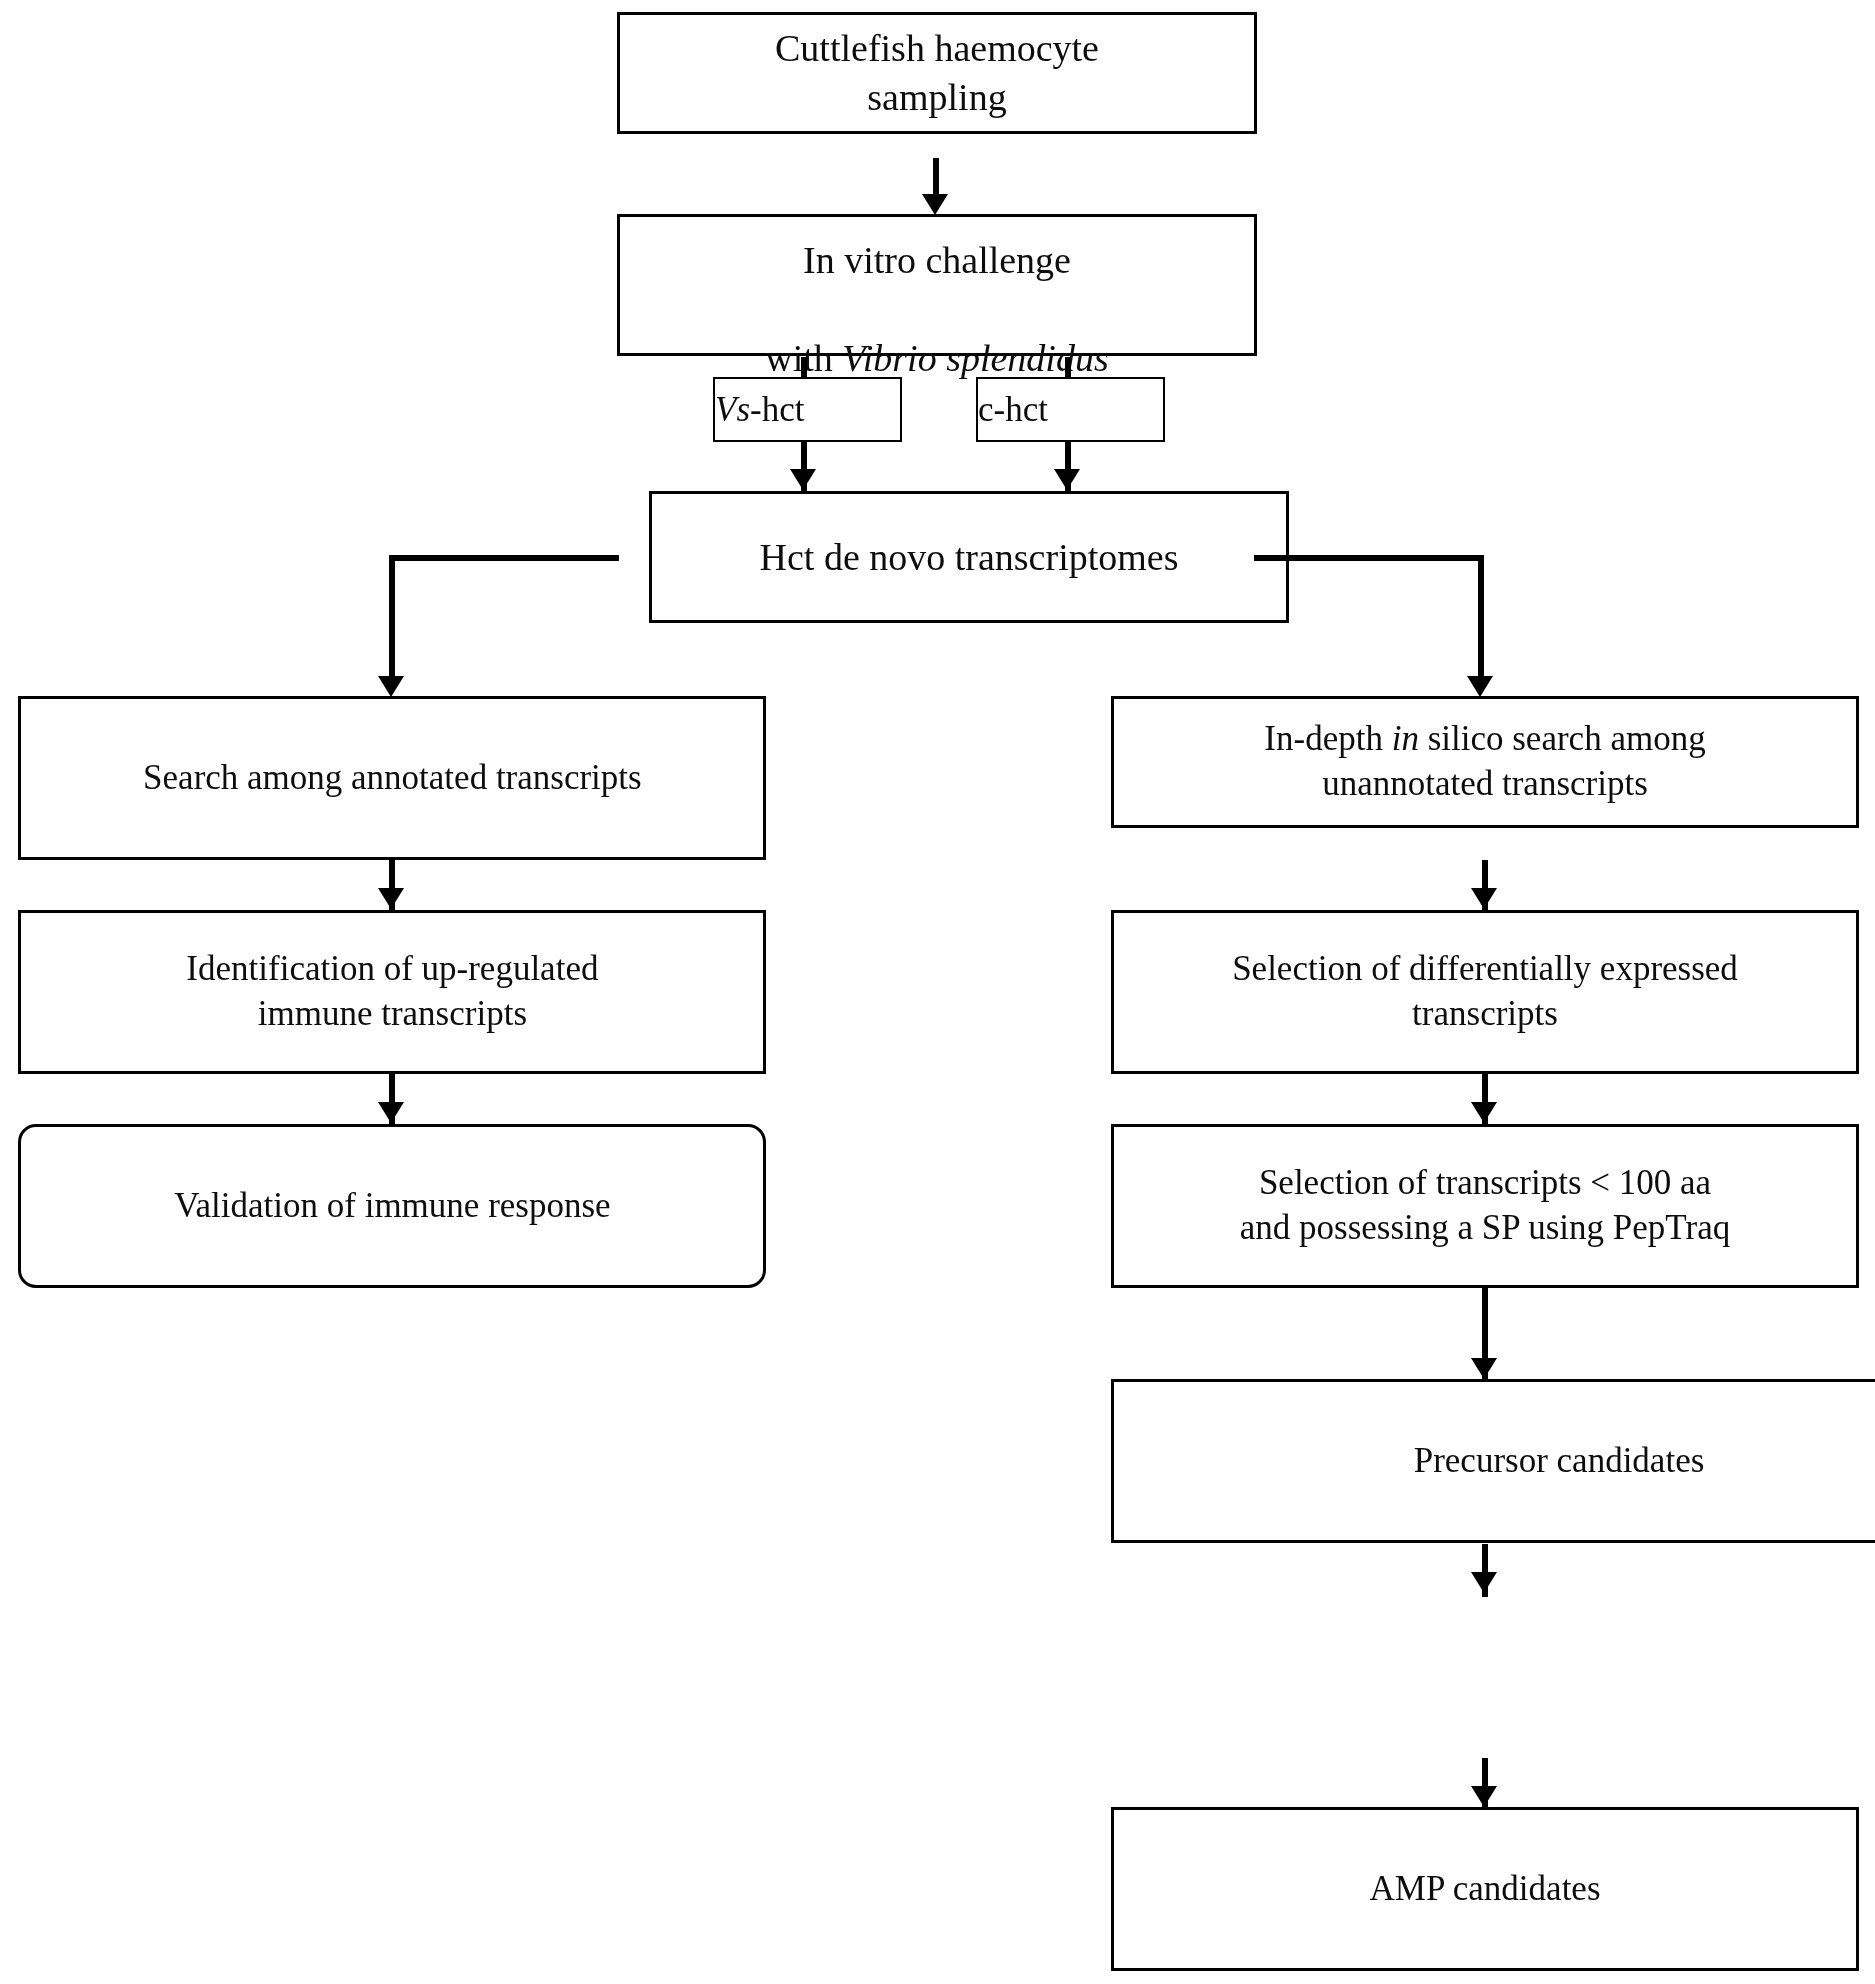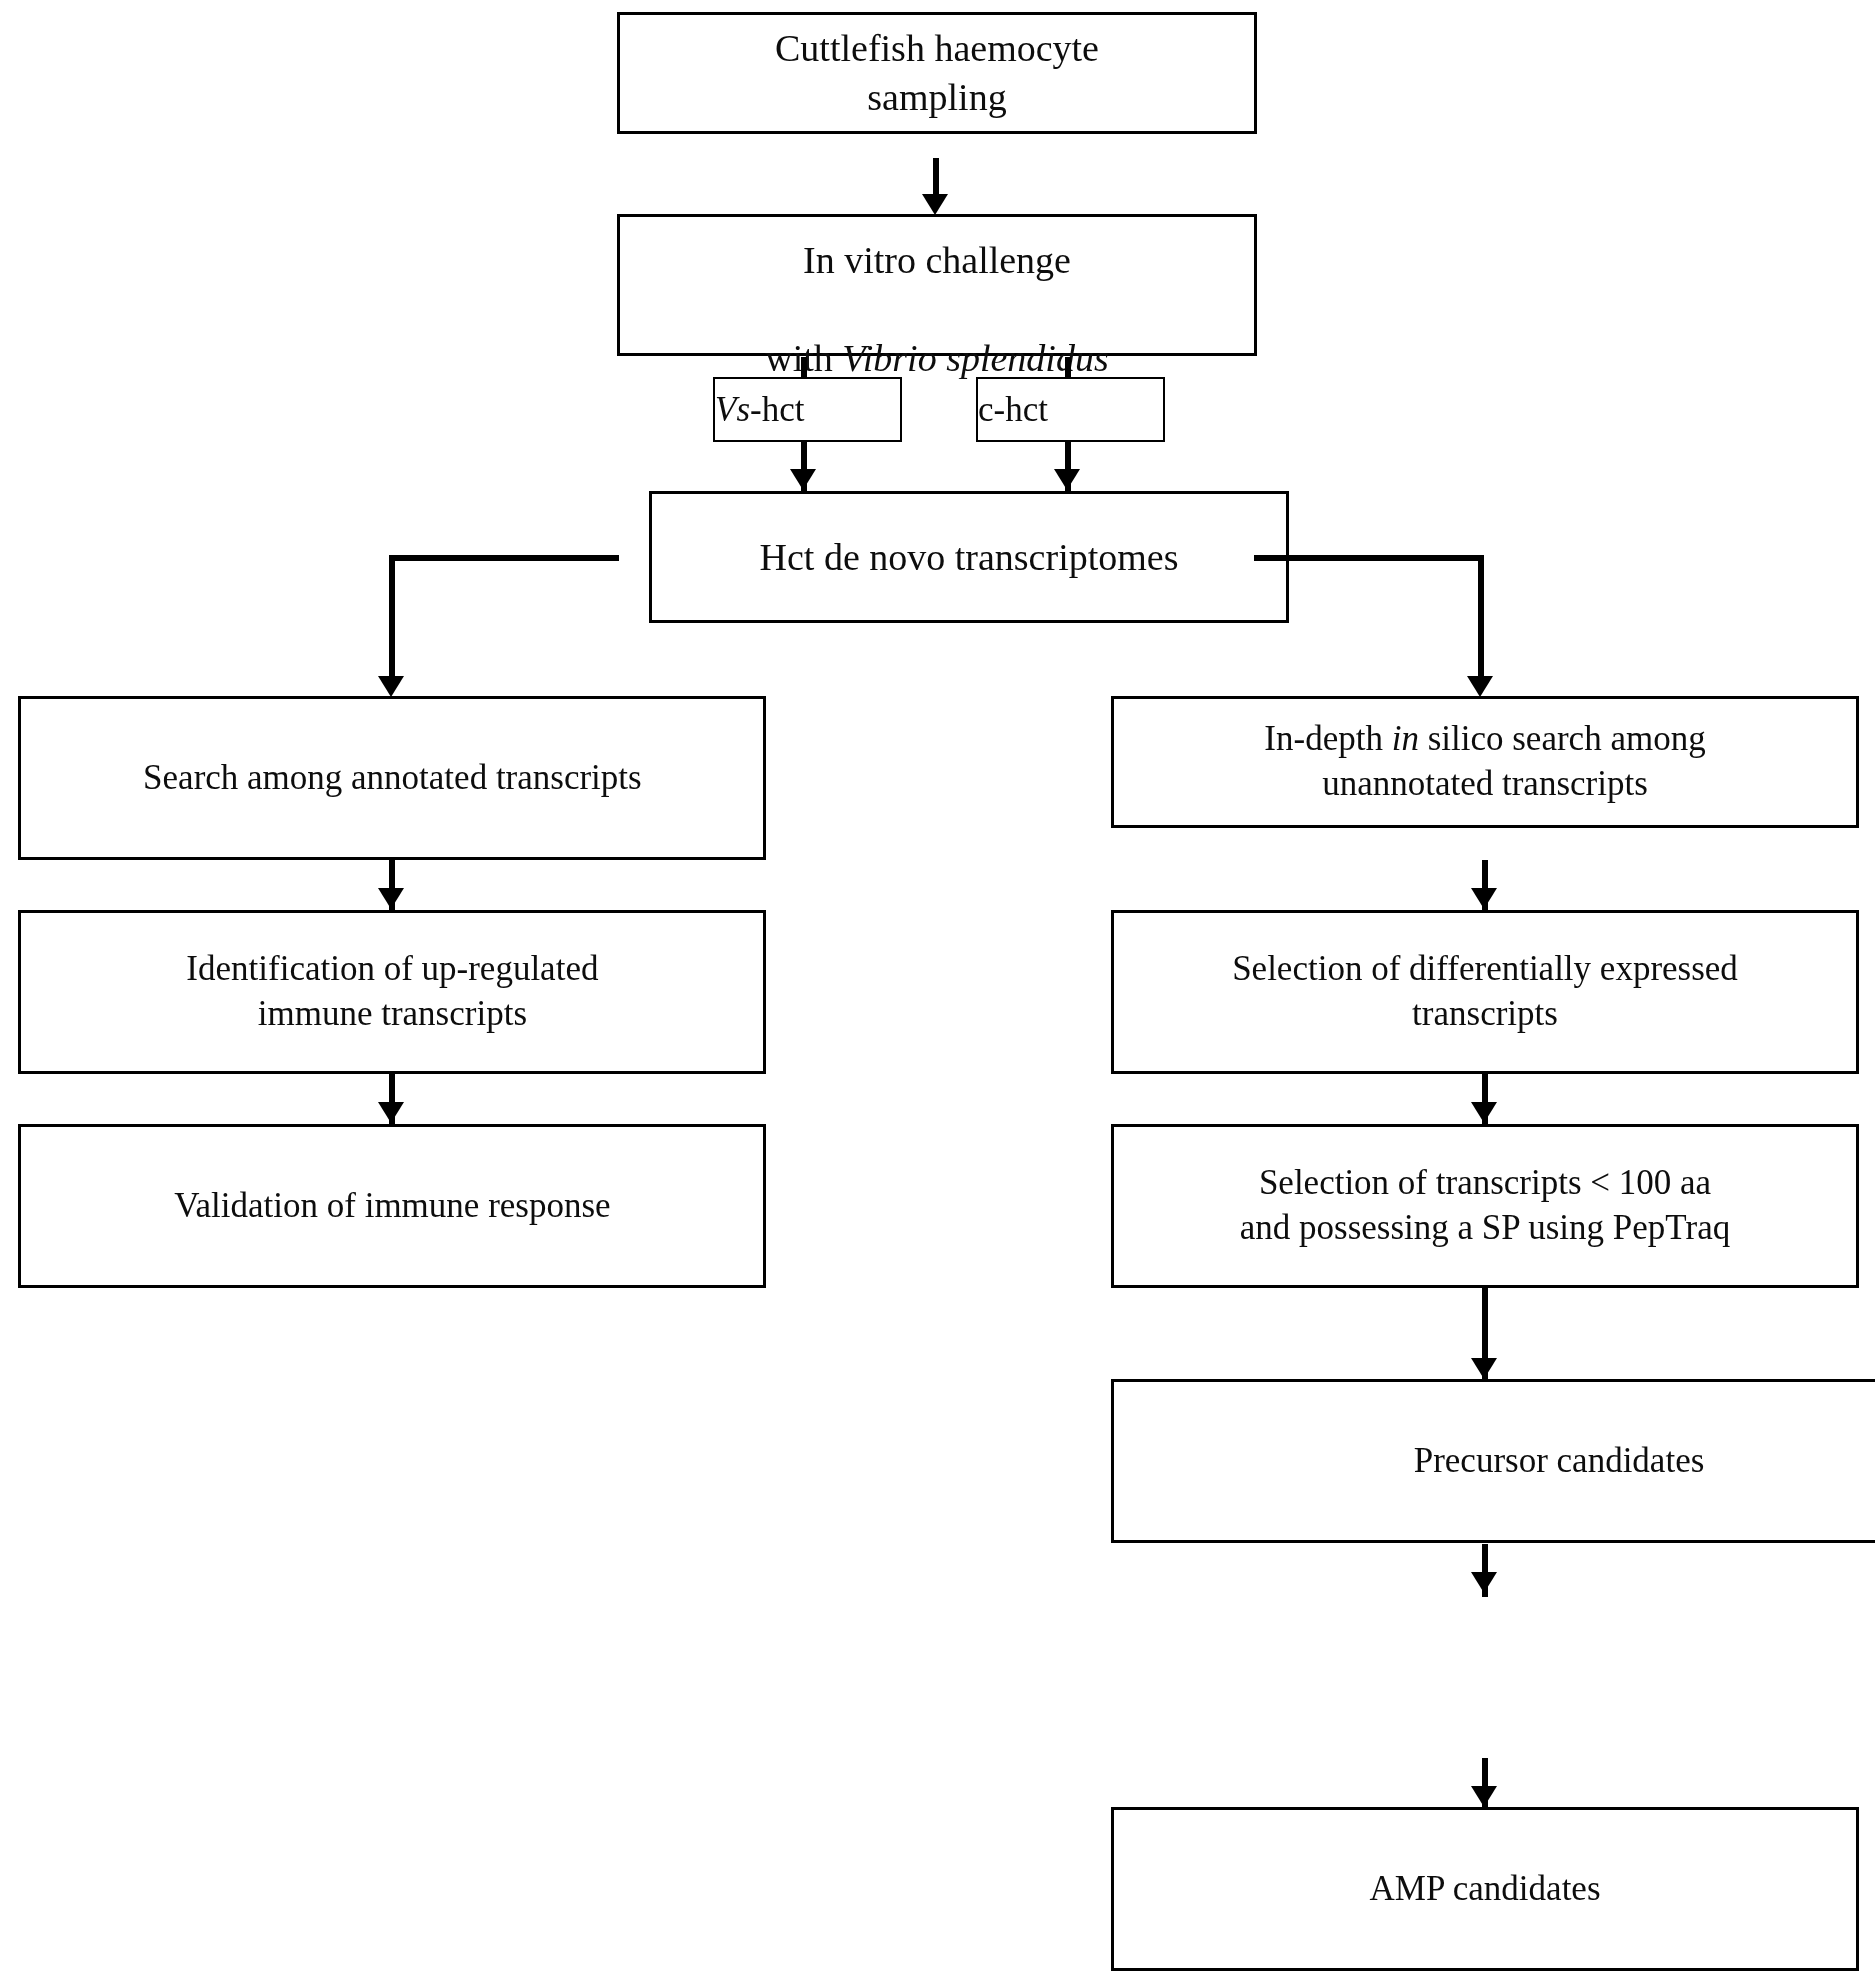--- a/index.html
+++ b/index.html
@@ -121,21 +121,21 @@
   <div class="arrow" style="left:378px; top:888px;"></div>
 
   <div class="node f66" style="left:18.4px; top:910px; width:748px; height:164px;">
     <span class="txt">Identification of up-regulated
 immune transcripts</span>
   </div>
 
   <div class="vline" style="left:389px; top:1074px; width:5.8px; height:53px;"></div>
   <div class="arrow" style="left:378px; top:1102px;"></div>
 
-  <div class="node f66" style="left:18.4px; top:1124px; width:748px; height:164px;">
+  <div class="node f66" style="left:18.4px; top:1124px; width:748px; height:164px;border-radius:18px;">
     <span class="txt">Validation of immune response</span>
   </div>
 
   <div class="node f66" style="left:1111px; top:696px; width:748px; height:132px;">
     <span class="txt"><span>In-depth </span><span class="ital">in</span><span> silico search among
 unannotated transcripts</span></span>
   </div>
 
   <div class="vline" style="left:1482px; top:860px; width:5.8px; height:53px;"></div>
   <div class="arrow" style="left:1471px; top:888px;"></div>

